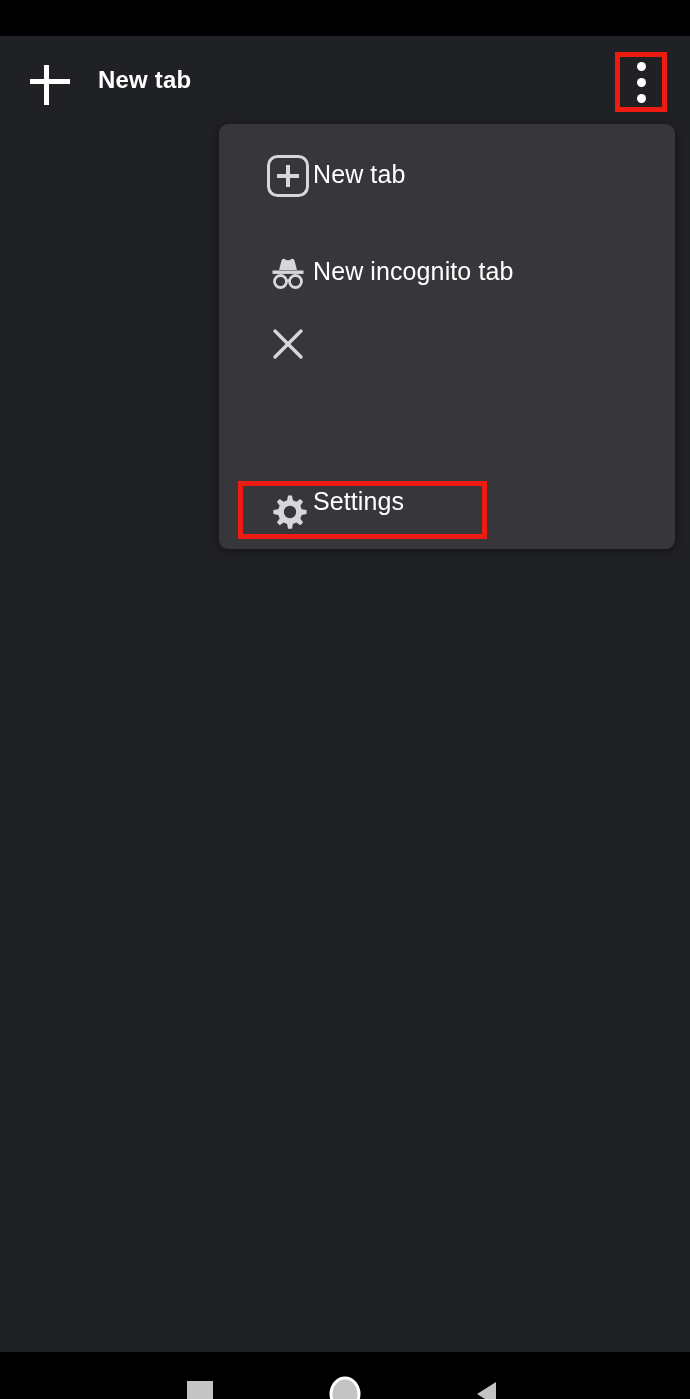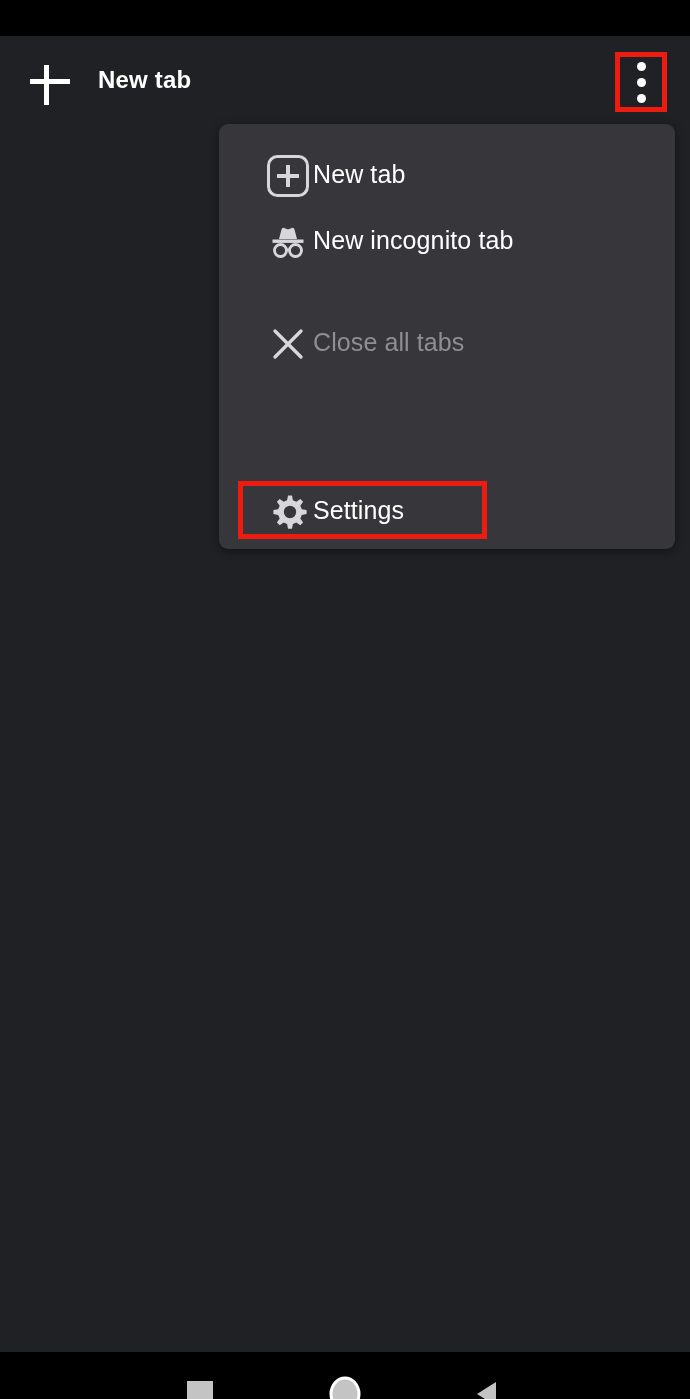--- a/index.html
+++ b/index.html
@@ -191,46 +191,45 @@
 
     <div class="menu-item" style="top:10px;">
       <svg class="mi-icon" viewBox="0 0 46 46">
         <rect x="3.5" y="3.5" width="39" height="39" rx="9" ry="9" fill="none" stroke="#d7d7da" stroke-width="3"></rect>
         <rect x="21" y="12" width="4" height="22" fill="#d7d7da"></rect>
         <rect x="12" y="21" width="22" height="4" fill="#d7d7da"></rect>
       </svg>
       <span class="mi-label" style="top:26px;">New tab</span>
     </div>
 
-    <div class="menu-item" style="top:76px;">
+    <div class="menu-item" style="top:107px;">
       <svg class="mi-icon" viewBox="0 0 46 46">
         <path d="M14 20 L16.5 10.5 Q17.2 8.2 19.4 9 L21.5 9.9 Q23 10.5 24.5 9.9 L26.6 9 Q28.8 8.2 29.5 10.5 L32 20 Z" fill="#d7d7da"></path>
         <rect x="7.5" y="20.5" width="31" height="3.4" fill="#d7d7da"></rect>
         <circle cx="15.5" cy="31.5" r="6" fill="none" stroke="#d7d7da" stroke-width="2.8"></circle>
         <circle cx="30.5" cy="31.5" r="6" fill="none" stroke="#d7d7da" stroke-width="2.8"></circle>
         <rect x="21" y="29.5" width="4" height="2.6" fill="#d7d7da"></rect>
       </svg>
       <span class="mi-label" style="top:26px;">New incognito tab</span>
     </div>
 
     <div class="menu-item disabled" style="top:178px;">
       <svg class="mi-icon" viewBox="0 0 46 46">
         <line x1="10" y1="10" x2="36" y2="36" stroke="#d7d7da" stroke-width="3.4" stroke-linecap="round"></line>
         <line x1="36" y1="10" x2="10" y2="36" stroke="#d7d7da" stroke-width="3.4" stroke-linecap="round"></line>
       </svg>
-      <span class="mi-label" style="top:26px;">Close all tabs</span>
     </div>
 
 
     <div class="menu-item" style="top:346px;">
       <svg class="mi-icon" viewBox="0 0 46 46">
         <path d="M23 9.5 L27 9.5 L27.9 14.3 L31.3 15.8 L35.3 13 L38.1 15.8 L35.3 19.8 L36.8 23.2 L41.6 24.1 L41.6 28.1 L36.8 29 L35.3 32.4 L38.1 36.4 L35.3 39.2 L31.3 36.4 L27.9 37.9 L27 42.7 L23 42.7 L22.1 37.9 L18.7 36.4 L14.7 39.2 L11.9 36.4 L14.7 32.4 L13.2 29 L8.4 28.1 L8.4 24.1 L13.2 23.2 L14.7 19.8 L11.9 15.8 L14.7 13 L18.7 15.8 L22.1 14.3 Z" fill="#d7d7da" transform="translate(0,-3)"></path>
         <circle cx="25" cy="23" r="6.2" fill="#37373b"></circle>
       </svg>
-      <span class="mi-label" style="top:26px;">Settings</span>
+      <span class="mi-label" style="top:17px;">Settings</span>
     </div>
   </div>
 
   <div class="settings-highlight"></div>
 
   <div class="navbar"></div>
 
   <div class="nav-recent"></div>
 
   <svg class="nav-home" viewBox="0 0 40 40">

